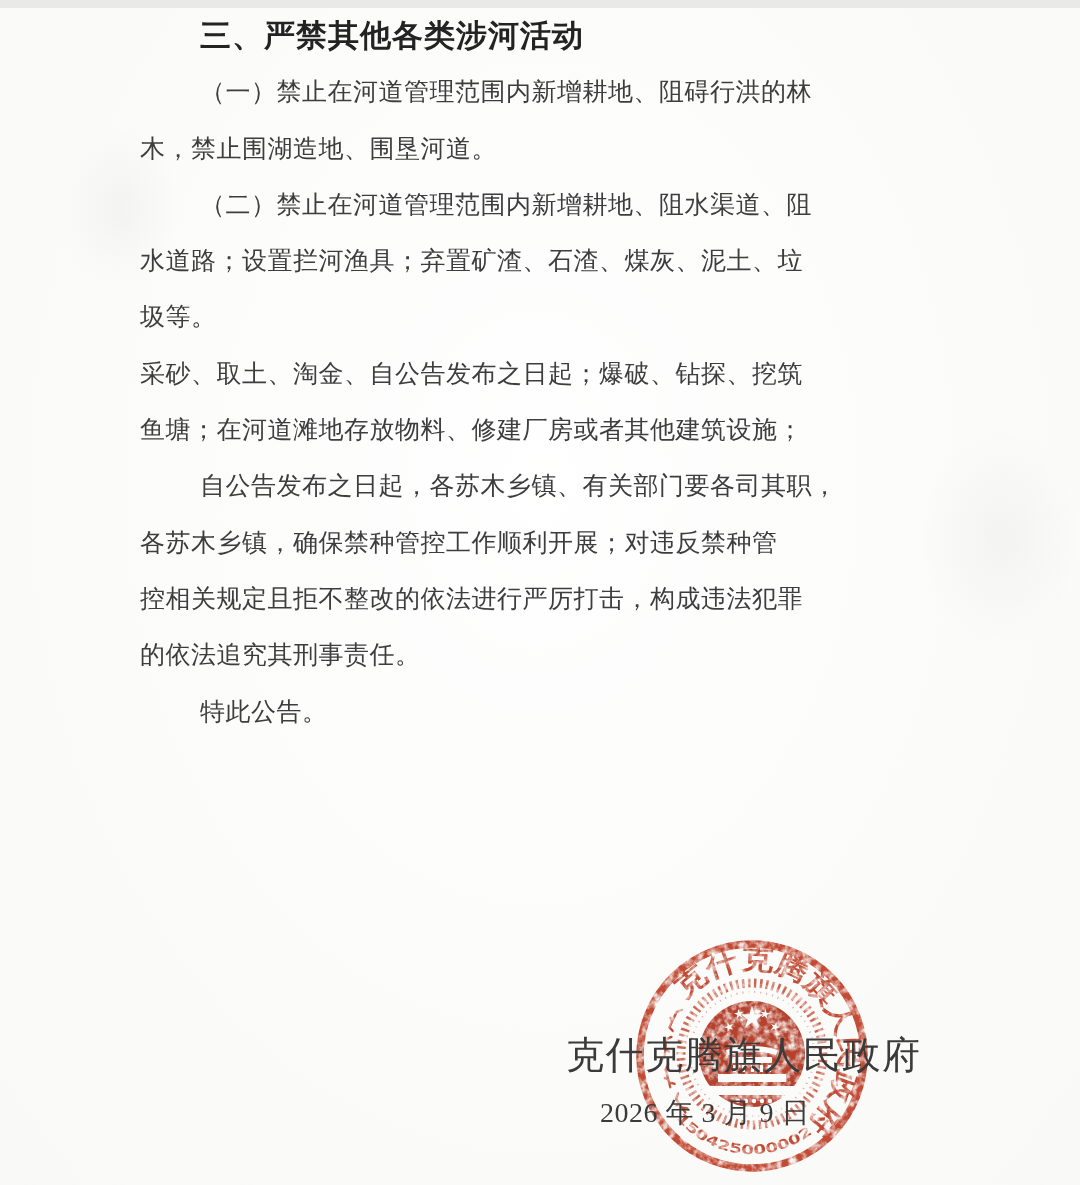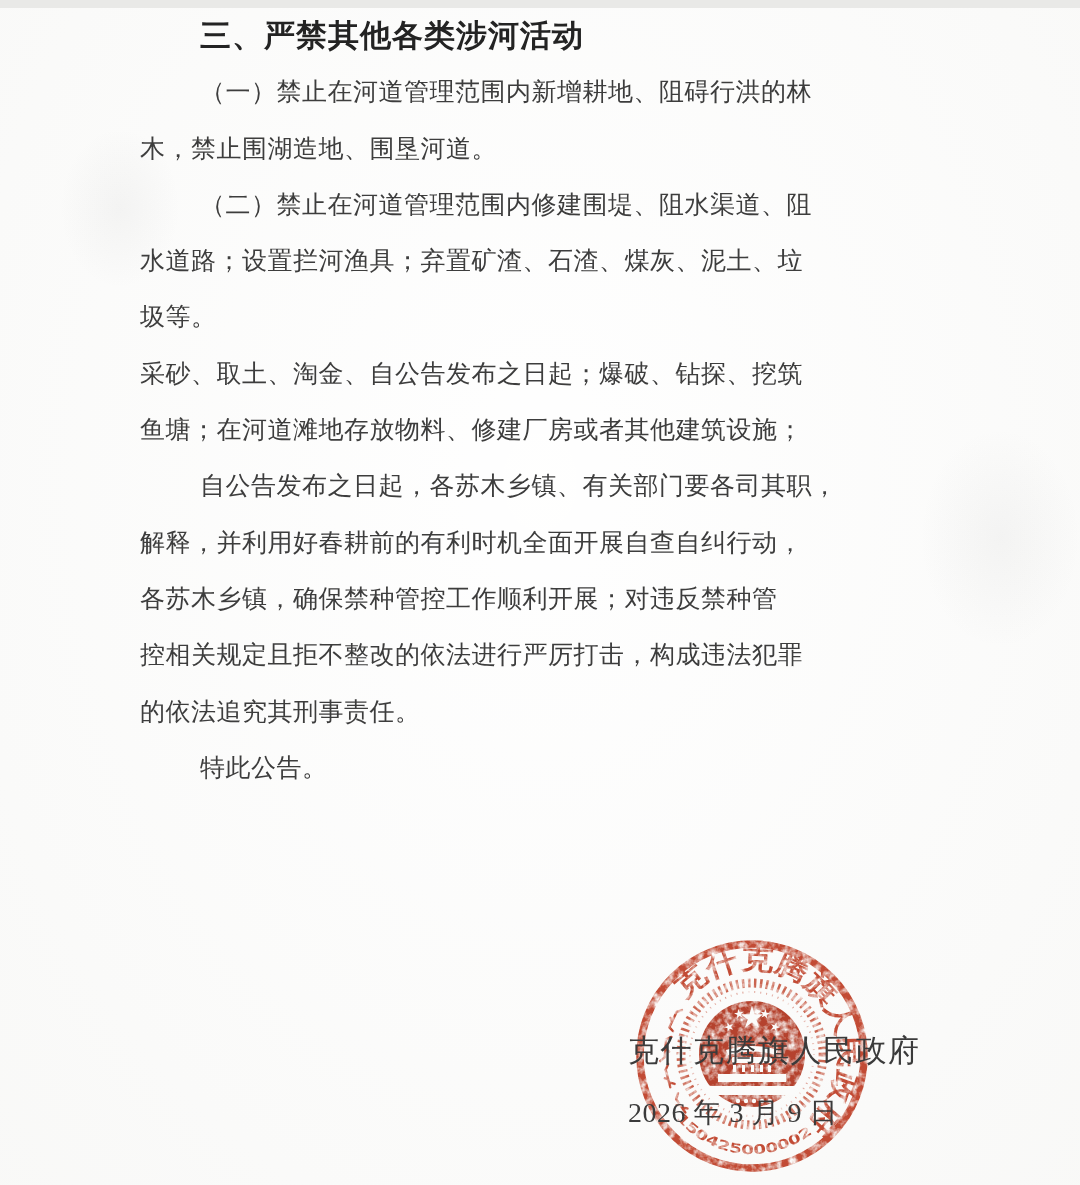--- a/index.html
+++ b/index.html
@@ -44,31 +44,31 @@
   .seal-svg {
     position: absolute;
     left: 632px;
     top: 928px;
     width: 240px;
     height: 240px;
     z-index: 1;
   }
   .sig-org {
     position: absolute;
-    left: 628px;
+    left: 566px;
     top: 1022px;
     z-index: 2;
-    font-size: 31px;
+    font-size: 38px;
     letter-spacing: 1.5px;
     color: #3b3b3b;
     white-space: nowrap;
   }
   .sig-date {
     position: absolute;
-    left: 628px;
+    left: 600px;
     top: 1086px;
     z-index: 2;
     font-size: 28px;
     letter-spacing: 0.5px;
     color: #3b3b3b;
     white-space: nowrap;
   }
   .smudge {
     position: absolute;
     border-radius: 50%;
@@ -78,27 +78,26 @@
 </style>
 </head>
 <body>
 
 <div class="page">
 
   <div class="content">
     <div class="line heading indent">三、严禁其他各类涉河活动</div>
     <div class="line indent">（一）禁止在河道管理范围内新增耕地、阻碍行洪的林</div>
     <div class="line">木，禁止围湖造地、围垦河道。</div>
-    <div class="line indent">（二）禁止在河道管理范围内修建围堤、阻水渠道、阻</div>
+    <div class="line indent">（二）禁止在河道管理范围内新增耕地、阻水渠道、阻</div>
     <div class="line">水道路；设置拦河渔具；弃置矿渣、石渣、煤灰、泥土、垃</div>
     <div class="line">圾等。</div>
     <div class="line">采砂、取土、淘金、自公告发布之日起；爆破、钻探、挖筑</div>
     <div class="line">鱼塘；在河道滩地存放物料、修建厂房或者其他建筑设施；</div>
     <div class="line indent">自公告发布之日起，各苏木乡镇、有关部门要各司其职，</div>
-    <div class="line">解释，并利用好春耕前的有利时机全面开展自查自纠行动，</div>
     <div class="line">各苏木乡镇，确保禁种管控工作顺利开展；对违反禁种管</div>
     <div class="line">控相关规定且拒不整改的依法进行严厉打击，构成违法犯罪</div>
     <div class="line">的依法追究其刑事责任。</div>
     <div class="line indent">特此公告。</div>
   </div>
 
   <svg class="seal-svg" viewBox="0 0 240 240" aria-hidden="true">
     <defs>
       <filter id="stampTexture" x="-10%" y="-10%" width="120%" height="120%">
         <feTurbulence type="fractalNoise" baseFrequency="0.14" numOctaves="3" result="n"></feTurbulence>

